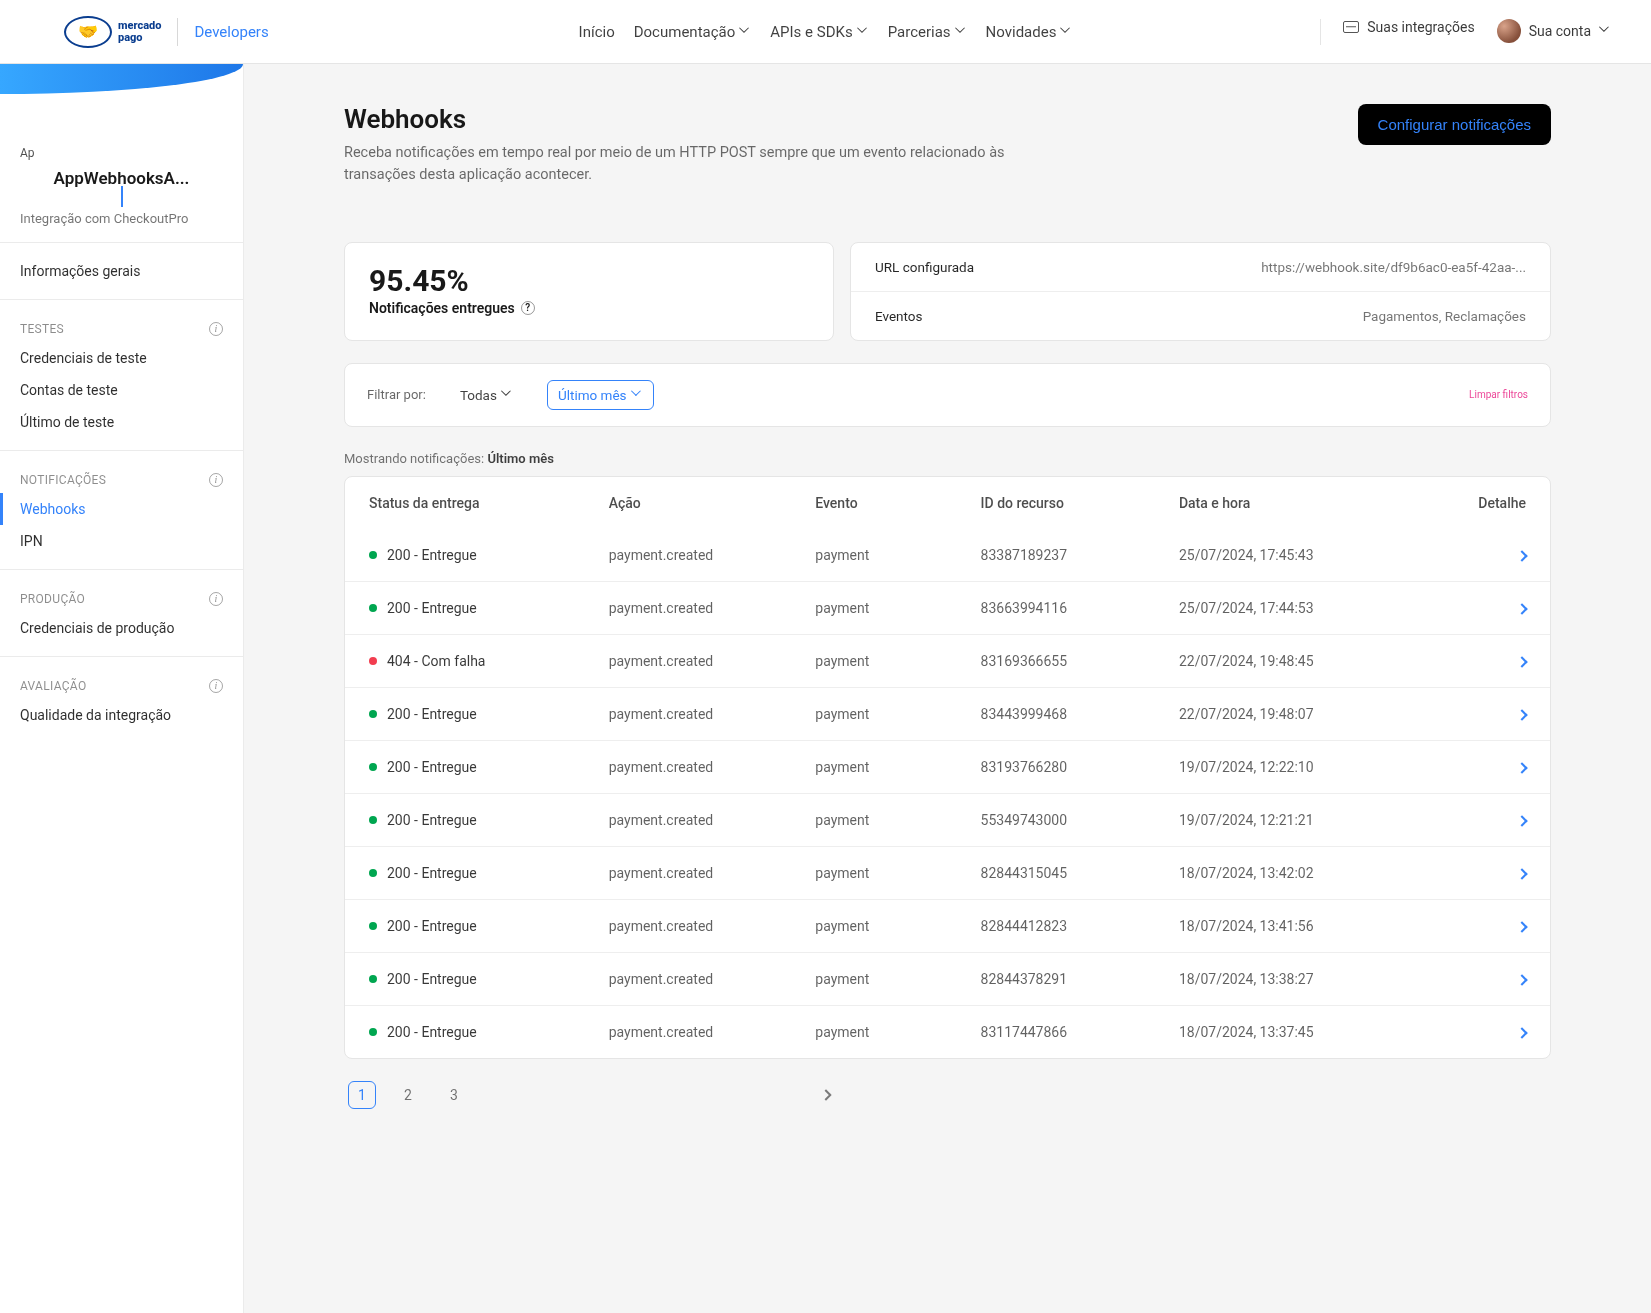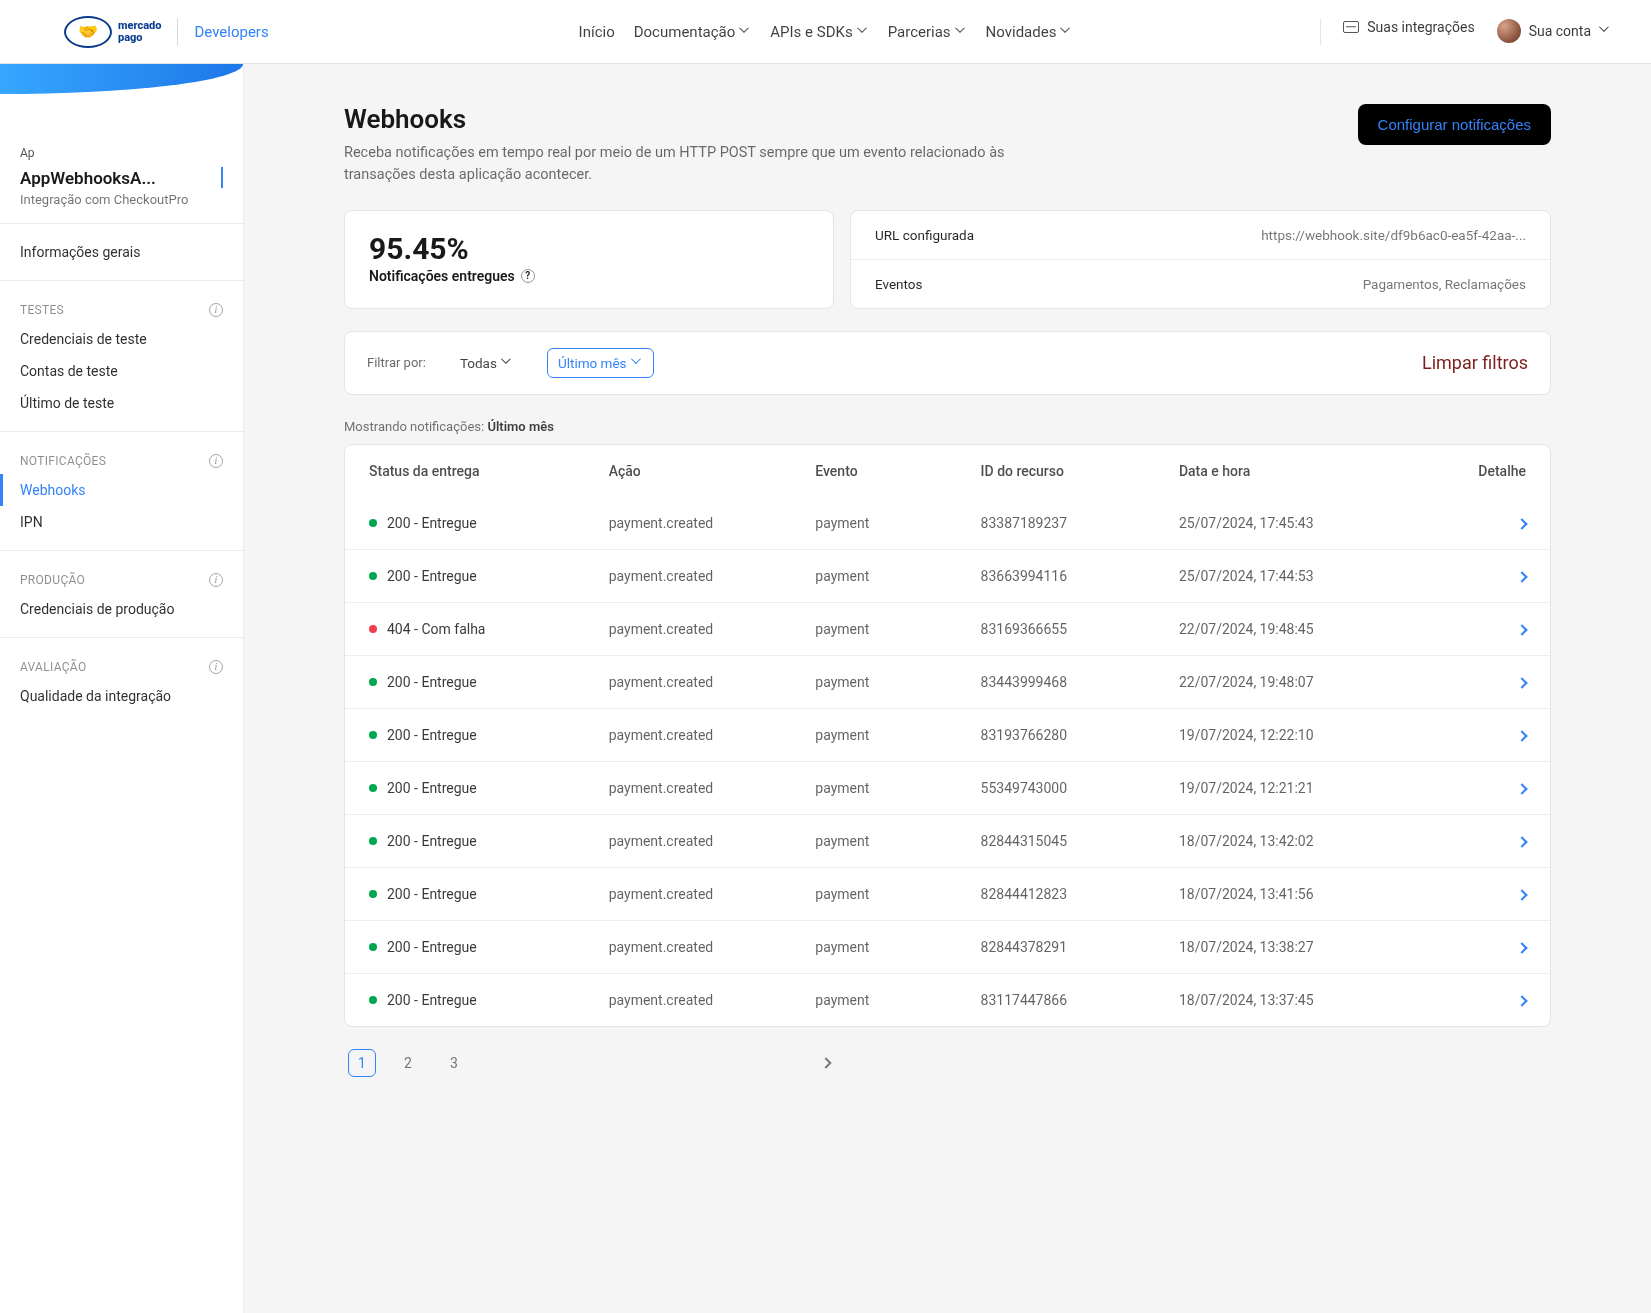--- a/index.html
+++ b/index.html
@@ -29,59 +29,59 @@
 
   .account { display:flex; align-items:center; gap:8px; font-size:14px; color:rgba(0,0,0,0.78); cursor:pointer;}
   .avatar { width:24px; height:24px; border-radius:50%; background: radial-gradient(circle at 30% 30%, #d9a38a, #86503b 70%);}
 
   
   .shell { display:flex; }
   .sidebar { width:244px; background:#fff; min-height: calc(100vh - 64px); border-right:1px solid #ebebeb; }
   .wave { height:30px; background: linear-gradient(90deg,#36a7ff,#1e77e8); border-bottom-right-radius: 100% 100%; }
   .side-block { padding: 14px 20px 0 20px; }
   .side-breadcrumb { font-size:12px; color:rgba(0,0,0,0.7); margin-top:38px;}
-  .side-title-row { display:flex; align-items:center; justify-content:space-between; margin-top:8px;}
+  .side-title-row { display:flex; align-items:center; justify-content:space-between; margin-top:8px;flex-direction:column;}
   .side-title { font-size:17px; font-weight:600; }
   .chev-right { width:8px;height:8px;border-top:2px solid #3483fa;border-right:2px solid #3483fa; transform:rotate(45deg);}
   .side-subtitle { font-size:13px; color:rgba(0,0,0,0.55); margin-top:4px;}
 
   .side-section { border-top:1px solid #ebebeb; margin-top:16px; padding:12px 0;}
   .side-link { display:block; padding: 8px 20px; font-size:14px; color: rgba(0,0,0,0.82); cursor:pointer;}
   .side-head { padding: 10px 20px 6px; font-size:12px; letter-spacing:.3px; color: rgba(0,0,0,0.45); display:flex; align-items:center; justify-content:space-between;}
   .ic-info { width:14px;height:14px;border:1.3px solid rgba(0,0,0,0.35); border-radius:50%; position:relative;}
   .ic-info::after{content:"i"; position:absolute; left:50%; top:50%; transform:translate(-50%,-52%); font-size:10px; font-style:italic; font-family:Georgia, serif;}
   .side-link.active { color:#3483fa; border-left:3px solid #3483fa; padding-left:17px;}
 
   
   .main { flex:1; padding: 40px 100px 60px 100px; }
   .page-head { display:flex; justify-content:space-between; align-items:flex-start; gap:30px;}
   .page-title { font-size:26px; font-weight:600; }
   .page-desc { margin-top:8px; font-size:14.5px; color:rgba(0,0,0,0.58); max-width:720px; line-height:1.5;}
   .btn-pill { background:#000000; color:#3483fa; border:none; border-radius:8px; padding:12px 20px; font-size:15px; font-weight:500; cursor:pointer; white-space:nowrap;}
 
   .cards-row { display:flex; gap:16px; margin-top:24px;}
-  .card { background:#fff; border:1px solid #e5e5e5; border-radius:8px; flex:1; }
+  .card { background:#fff; border:1px solid #e5e5e5; border-radius:8px; flex:1;margin-top:32px; }
   .card-kpi { padding:20px 24px; min-width:300px;}
   .kpi-num { font-size:30px; font-weight:700;}
   .kpi-label { font-size:14px; font-weight:600; display:flex; align-items:center; gap:6px; margin-top:2px;}
   .ic-help{width:14px;height:14px;border:1.3px solid rgba(0,0,0,0.4);border-radius:50%;display:inline-flex;align-items:center;justify-content:center;font-size:10px;}
   .ic-help::after{content:"?";}
 
   .card-info { display:flex; flex-direction:column;}
   .info-row { display:flex; justify-content:space-between; align-items:center; padding:16px 24px; font-size:13.5px;}
   .info-row + .info-row { border-top:1px solid #eee;}
   .info-label { color:rgba(0,0,0,0.85);}
   .info-value { color:rgba(0,0,0,0.55); max-width:280px; text-align:center; overflow:hidden; text-overflow:ellipsis; white-space:nowrap;}
 
   .filter-bar { background:#fff; border:1px solid #e5e5e5; border-radius:8px; padding:16px 22px; margin-top:22px; display:flex; align-items:center; gap:24px;}
   .filter-label { font-size:13px; color:rgba(0,0,0,0.6);}
   .chip { font-size:13.5px; padding:6px 10px; border-radius:6px; display:inline-flex; align-items:center; gap:4px; cursor:pointer;}
   .chip.plain { color:rgba(0,0,0,0.75);}
   .chip.outlined { border:1.5px solid #3483fa; color:#3483fa;}
-  .filter-clear { margin-left:auto; color:#7f1d1d; font-size:18px; cursor:pointer;}
+  .filter-clear { margin-left:auto; color:#ec4899; font-size:10px; cursor:pointer;}
 
   .showing { font-size:13px; color:rgba(0,0,0,0.55); margin:24px 0 10px;}
   .showing b { color:rgba(0,0,0,0.75); font-weight:600;}
 
   .table { background:#fff; border:1px solid #e5e5e5; border-radius:8px; overflow:hidden;}
   .trow { display:grid; grid-template-columns: 1.45fr 1.25fr 1.0fr 1.2fr 1.55fr 0.55fr; align-items:center; padding:18px 24px; font-size:14px;}
   .trow.head { color:rgba(0,0,0,0.7); font-weight:500;}
   .trow + .trow { border-top:1px solid #eee;}
   .trow .cell-status { display:flex; align-items:center; gap:10px; color:rgba(0,0,0,0.78);}
   .dot { width:8px; height:8px; border-radius:50%; display:inline-block;}

